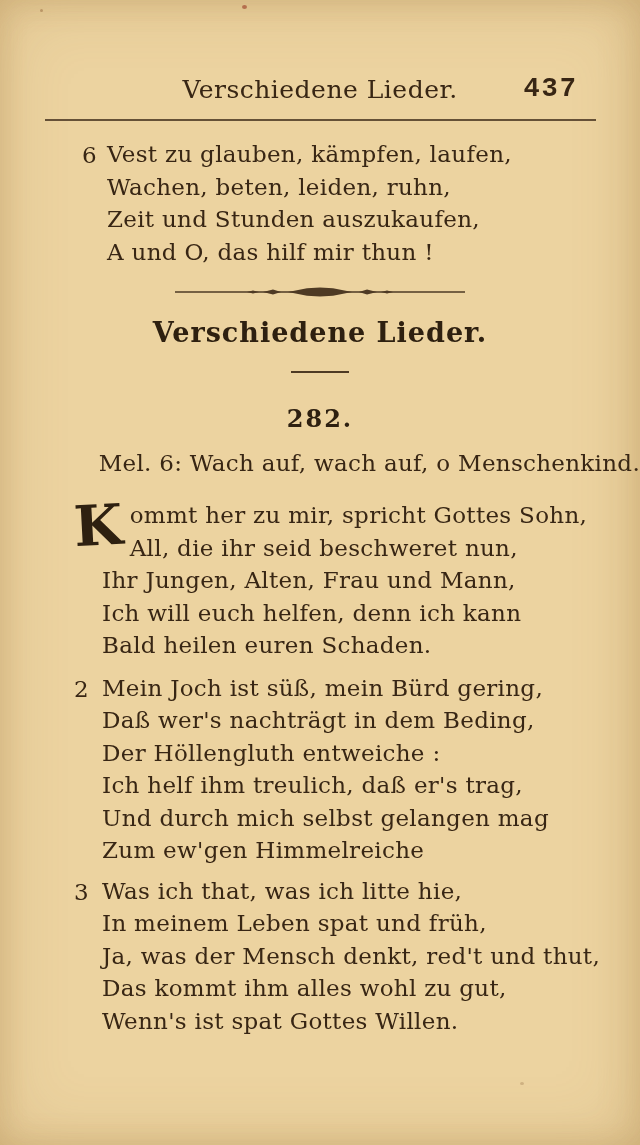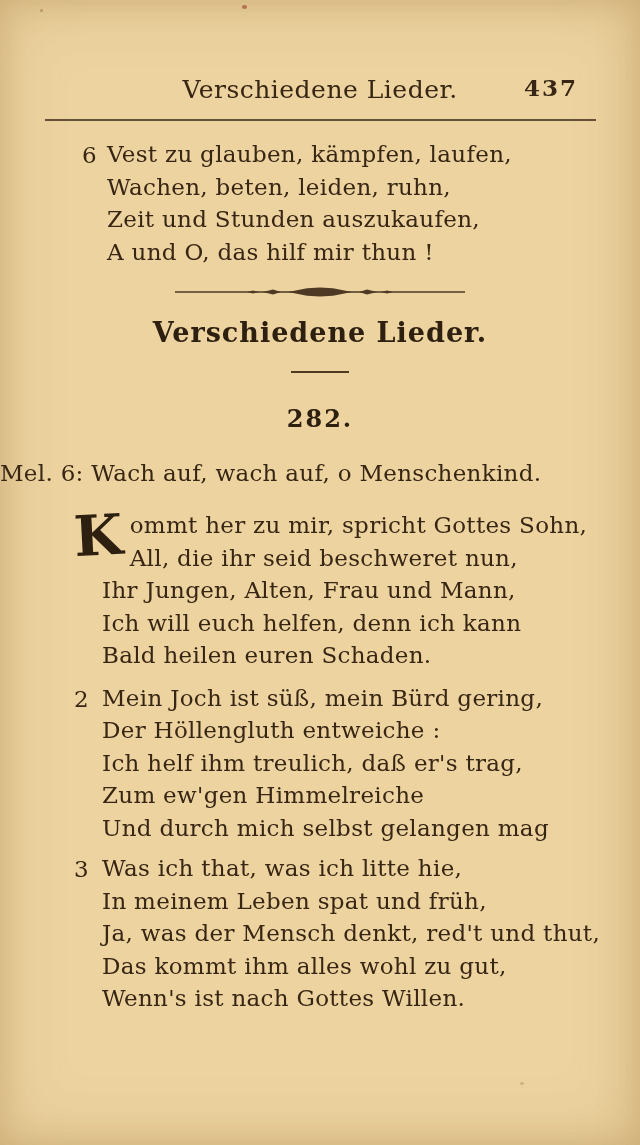--- a/index.html
+++ b/index.html
@@ -22,21 +22,21 @@
   .speck.s3 { left: 520px; top: 1082px; width: 4px; height: 3px; background: rgba(120,80,40,.25); }
 
   
   .running-header { position: relative; padding-top: 76px; height: 28px; }
   .running-title {
     text-align: center; font-size: 25px; line-height: 28px;
     letter-spacing: 0.5px; color: var(--ink, #382614);
   }
   .page-number {
     position: absolute; right: 62px; top: 74px;
-    font-size: 23px; letter-spacing: 2px; font-weight: bold; color: var(--ink, #382614);
+    font-size: 27px; letter-spacing: 2px; font-weight: bold; color: var(--ink, #382614); font-family: Liberation Mono, monospace;
   }
   .header-rule {
     margin: 15px 44px 0 45px; height: 0;
     border-top: 2px solid var(--rule, #4e3a24);
     opacity: .85;
   }
 
   
   .line { white-space: nowrap; font-size: 23px; line-height: 32.5px; letter-spacing: 0.3px; }
   .stanza { position: relative; margin-left: 102px; margin-right: 16px; }
@@ -62,21 +62,21 @@
     border-top: 2.5px solid var(--rule, #4e3a24);
   }
 
   
   .hymn-number {
     margin-top: 26px; text-align: center;
     font-size: 24px; font-weight: bold; line-height: 40px; letter-spacing: 2px;
     color: var(--heading-ink, #2e2010);
   }
   .melody-line {
-    margin-top: 20px; text-align: left;
+    margin-top: 10px; text-align: right;
     font-size: 23px; line-height: 28px; letter-spacing: 0.3px;
     white-space: nowrap;
   }
 
   .stanza.first { margin-top: 22px; }
   .stanza.second { margin-top: 10px; }
   .stanza.third { margin-top: 8px; }
 
   .dropcap {
     float: left;
@@ -131,28 +131,29 @@
     <div class="line">ommt her zu mir, spricht Gottes Sohn,</div>
     <div class="line">All, die ihr seid beschweret nun,</div>
     <div class="line">Ihr Jungen, Alten, Frau und Mann,</div>
     <div class="line">Ich will euch helfen, denn ich kann</div>
     <div class="line">Bald heilen euren Schaden.</div>
   </div>
 
   <div class="stanza second">
     <span class="stanza-num">2</span>
     <div class="line">Mein Joch ist süß, mein Bürd gering,</div>
+    <div class="line">Daß wer's nachträgt in dem Beding,</div>
     <div class="line">Der Höllengluth entweiche :</div>
     <div class="line">Ich helf ihm treulich, daß er's trag,</div>
+    <div class="line">Und durch mich selbst gelangen mag</div>
     <div class="line">Zum ew'gen Himmelreiche</div>
-    <div class="line">Und durch mich selbst gelangen mag</div>
   </div>
 
   <div class="stanza third">
     <span class="stanza-num">3</span>
     <div class="line">Was ich that, was ich litte hie,</div>
     <div class="line">In meinem Leben spat und früh,</div>
     <div class="line">Ja, was der Mensch denkt, red't und thut,</div>
     <div class="line">Das kommt ihm alles wohl zu gut,</div>
-    <div class="line">Wenn's ist nach Gottes Willen.</div>
+    <div class="line">Wenn's ist spat Gottes Willen.</div>
   </div>
 
 </div>
 
 </body></html>

